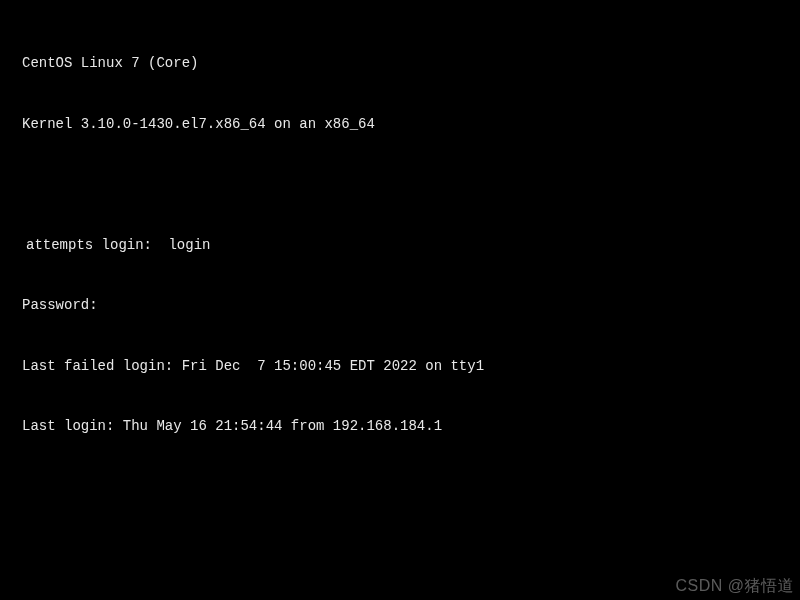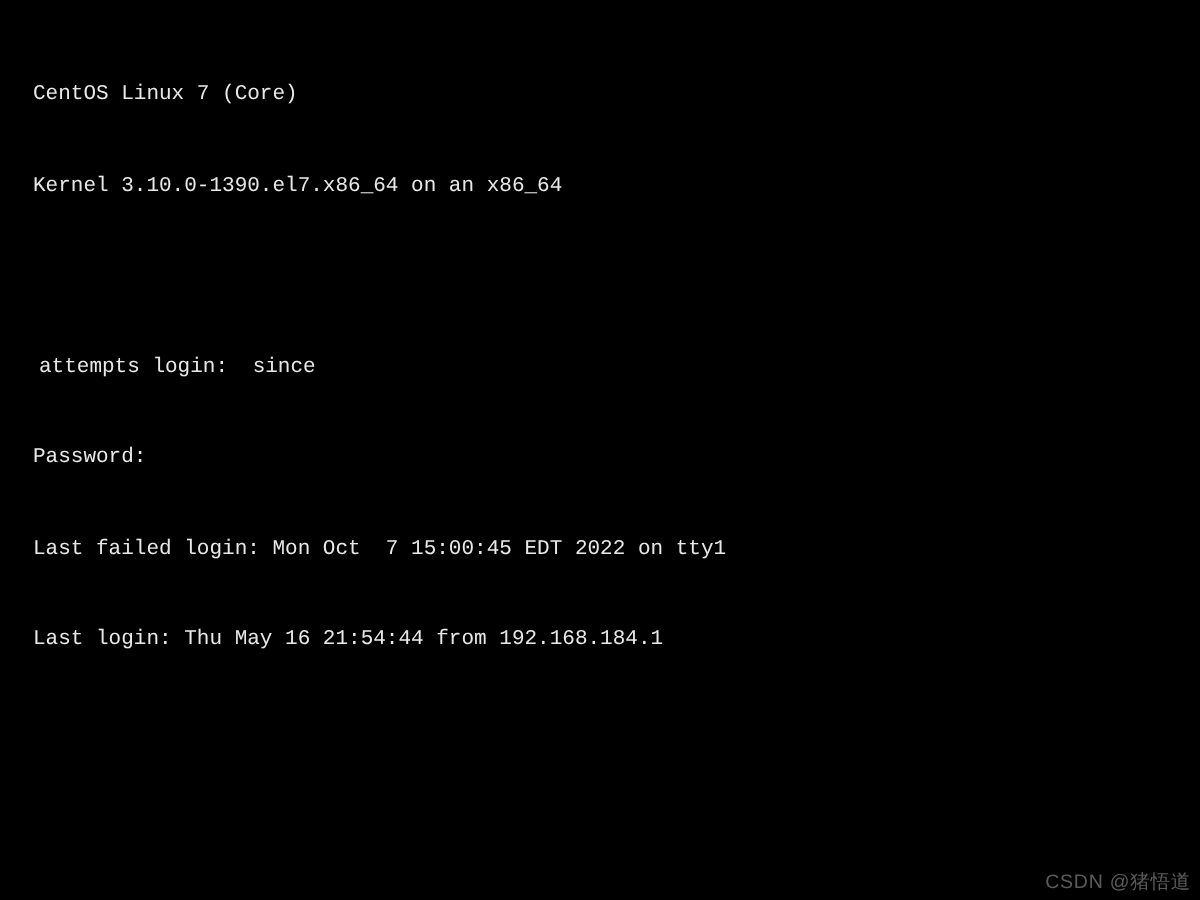--- a/index.html
+++ b/index.html
@@ -27,39 +27,39 @@
       min-height: 17px;
     }
     .inline {
       display: inline;
     }
     .watermark {
       position: absolute;
       right: 10px;
       bottom: 8px;
       font-family: -apple-system, Arial, sans-serif;
-      font-size: 13px;
+      font-size: 16px;
       color: rgba(200, 200, 200, 0.45);
       letter-spacing: 0.5px;
     }
     .cursor {
       display: inline-block;
       width: 8px;
       height: 14px;
       vertical-align: text-bottom;
       background: transparent;
     }
   </style>
 </head>
 <body>
 
 <div class="terminal">
   <div class="line">CentOS Linux 7 (Core)</div>
-  <div class="line">Kernel 3.10.0-1390.el7.x86_64 on an x86_64</div>
+  <div class="line">Kernel 3.10.0-1430.el7.x86_64 on an x86_64</div>
   <div class="line">&nbsp;</div>
-  <div class="line"><span class="inline">attempts login: </span><span class="inline">since</span></div>
+  <div class="line"><span class="inline">attempts login: </span><span class="inline">login</span></div>
   <div class="line">Password:</div>
-  <div class="line">Last failed login: Mon Oct  7 15:00:45 EDT 2022 on tty1</div>
+  <div class="line">Last failed login: Fri Dec  7 15:00:45 EDT 2022 on tty1</div>
   <div class="line">Last login: Thu May 16 21:54:44 from 192.168.184.1</div>
   <div class="line"> <span class="cursor"></span></div>
 </div>
 
 <div class="watermark">CSDN @猪悟道</div>
 
 </body></html>

